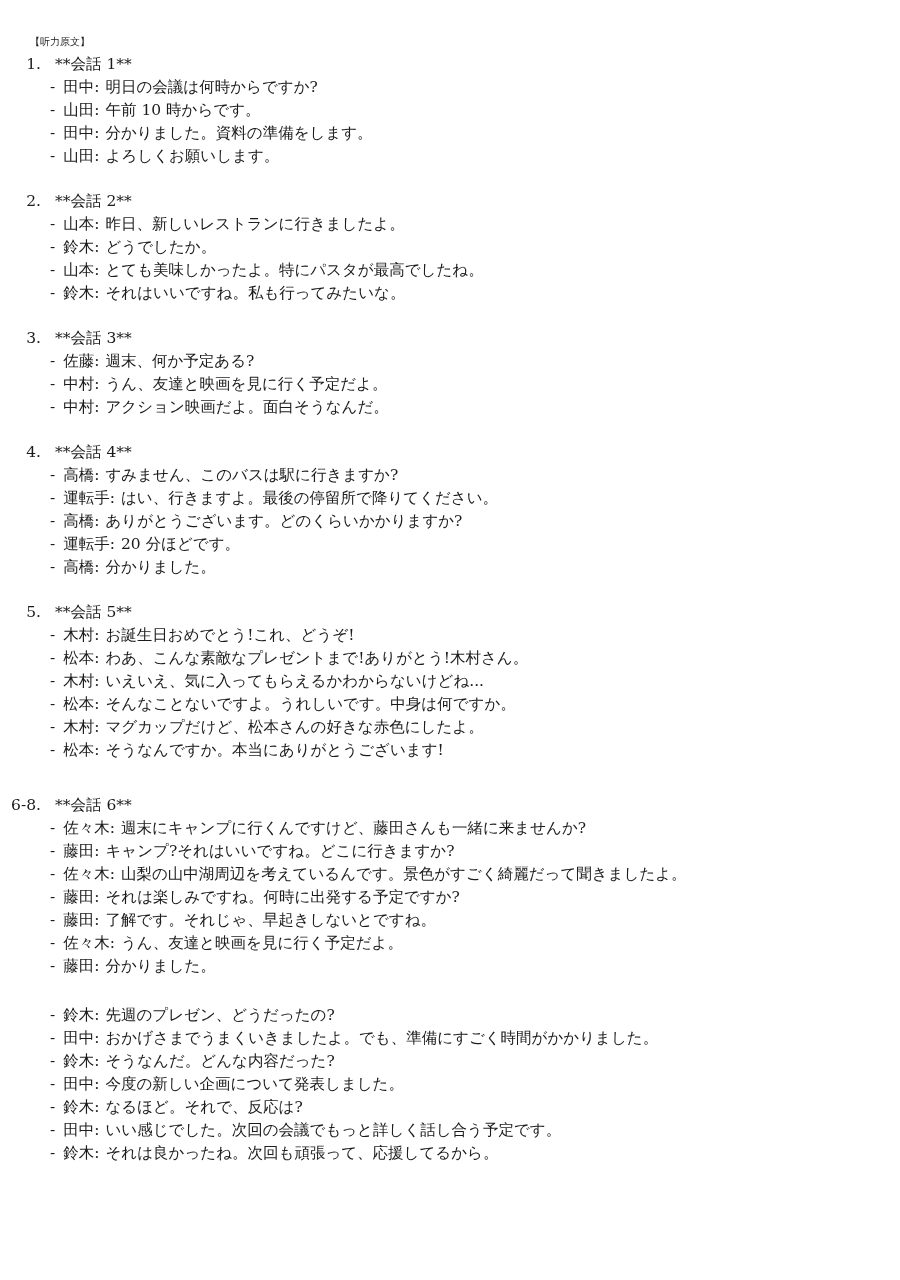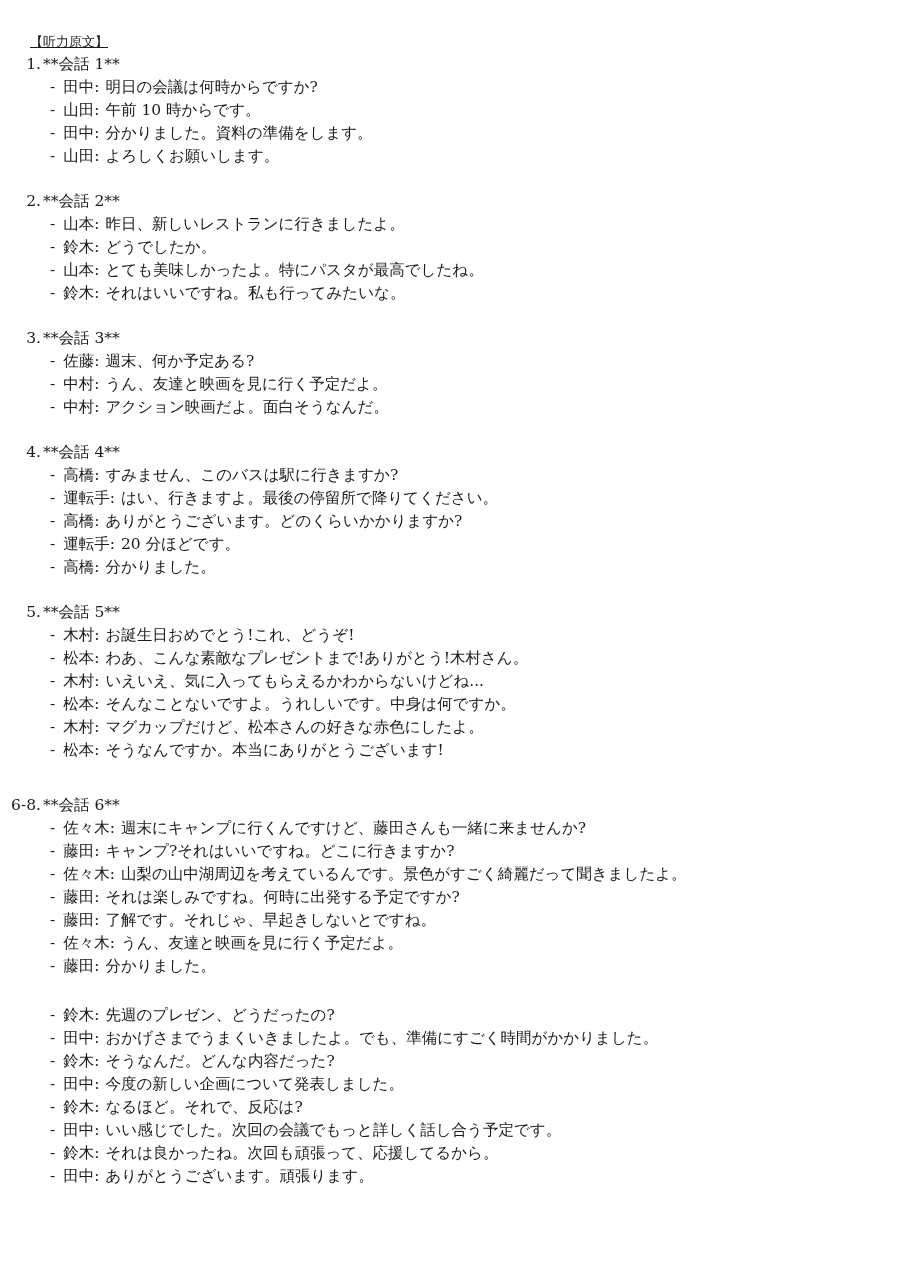--- a/index.html
+++ b/index.html
@@ -14,41 +14,40 @@
     font-family: "DejaVu Serif", "Liberation Serif", serif;
     color: #1b1b1b;
   }
   .page {
     padding: 30px 20px 20px 0;
     font-size: 15.5px;
     line-height: 23px;
   }
   .title {
     margin: 0 0 0 30px;
-    font-size: 13px;
+    font-size: 10px;
     font-weight: normal;
     line-height: 23px;
-    text-decoration: underline;
   }
   .section {
     margin: 0 0 22px 0;
   }
   .section.gap-large { margin-bottom: 32px; }
   .section.gap-medium { margin-bottom: 26px; }
   .sec-head {
     display: flex;
     align-items: baseline;
   }
   .sec-num {
     flex: 0 0 41px;
     text-align: right;
     white-space: nowrap;
   }
   .sec-title {
-    margin-left: 2px;
+    margin-left: 14px;
     white-space: nowrap;
   }
   .line {
     margin-left: 50px;
     white-space: nowrap;
   }
   .bullet { margin-right: 8px; }
   .sep { margin-right: 6px; }
 </style>
 </head>
@@ -123,16 +122,15 @@
         <div class="line"><span class="bullet">-</span><span class="speaker">藤田</span><span class="sep">:</span><span class="text">分かりました。</span></div>
       </section>
       <section class="section">
         <div class="line"><span class="bullet">-</span><span class="speaker">鈴木</span><span class="sep">:</span><span class="text">先週のプレゼン、どうだったの?</span></div>
         <div class="line"><span class="bullet">-</span><span class="speaker">田中</span><span class="sep">:</span><span class="text">おかげさまでうまくいきましたよ。でも、準備にすごく時間がかかりました。</span></div>
         <div class="line"><span class="bullet">-</span><span class="speaker">鈴木</span><span class="sep">:</span><span class="text">そうなんだ。どんな内容だった?</span></div>
         <div class="line"><span class="bullet">-</span><span class="speaker">田中</span><span class="sep">:</span><span class="text">今度の新しい企画について発表しました。</span></div>
         <div class="line"><span class="bullet">-</span><span class="speaker">鈴木</span><span class="sep">:</span><span class="text">なるほど。それで、反応は?</span></div>
         <div class="line"><span class="bullet">-</span><span class="speaker">田中</span><span class="sep">:</span><span class="text">いい感じでした。次回の会議でもっと詳しく話し合う予定です。</span></div>
         <div class="line"><span class="bullet">-</span><span class="speaker">鈴木</span><span class="sep">:</span><span class="text">それは良かったね。次回も頑張って、応援してるから。</span></div>
-        <div class="line"><span class="bullet">-</span><span class="speaker">田中</span><span class="sep">:</span><span class="text">ありがとうございます。頑張ります。</span></div>
       </section>
     </main>
 </div>
 
 </body></html>

